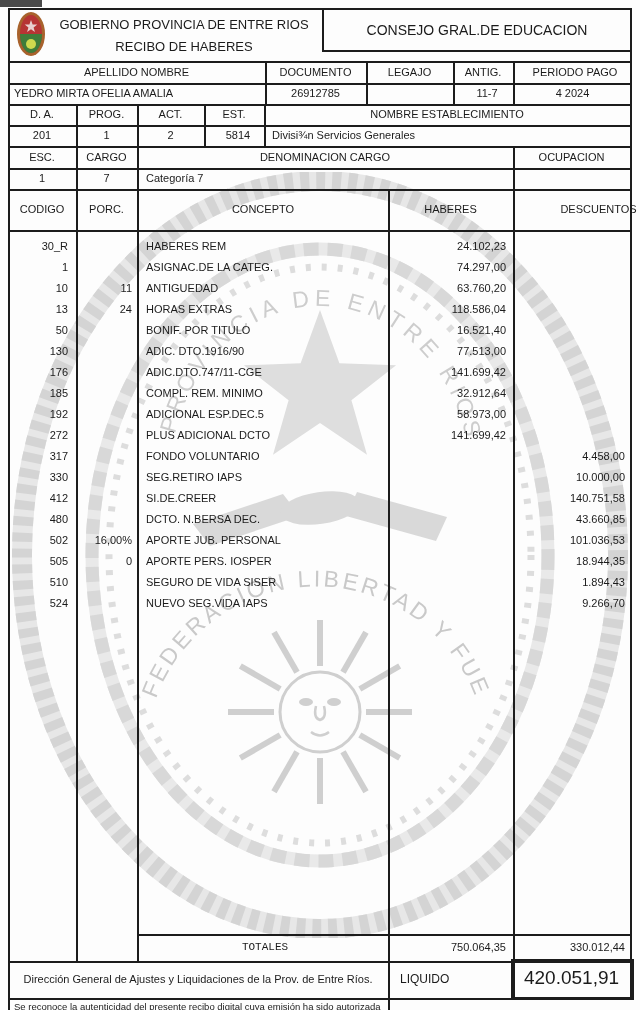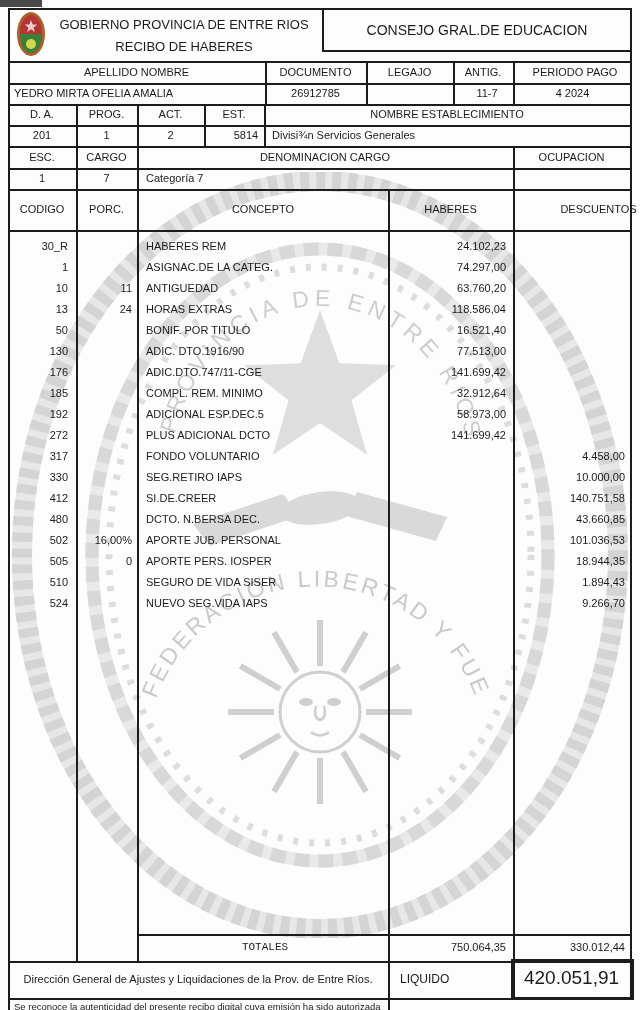--- a/index.html
+++ b/index.html
@@ -132,21 +132,21 @@
 
   <div class="t ctr" style="left:8px;top:104px;width:68px;border-radius:9px;">D. A.</div>
   <div class="t ctr" style="left:76px;top:104px;width:61px;">PROG.</div>
   <div class="t ctr" style="left:137px;top:104px;width:67px;">ACT.</div>
   <div class="t ctr" style="left:204px;top:104px;width:60px;">EST.</div>
   <div class="t ctr" style="left:264px;top:104px;width:366px;">NOMBRE ESTABLECIMIENTO</div>
 
   <div class="t ctr" style="left:8px;top:125px;width:68px;">201</div>
   <div class="t ctr" style="left:76px;top:125px;width:61px;">1</div>
   <div class="t ctr" style="left:137px;top:125px;width:67px;">2</div>
-  <div class="t ctr" style="left:204px;top:125px;width:60px;padding-left:12px;">5814</div>
+  <div class="t ctr" style="left:196px;top:125px;width:60px;padding-left:12px;">5814</div>
   <div class="t" style="left:272px;top:125px;width:350px;">Divisi¾n Servicios Generales</div>
 
   <div class="t ctr" style="left:8px;top:146px;width:68px;height:22px;line-height:22px;">ESC.</div>
   <div class="t ctr" style="left:76px;top:146px;width:61px;height:22px;line-height:22px;">CARGO</div>
   <div class="t ctr" style="left:137px;top:146px;width:376px;height:22px;line-height:22px;">DENOMINACION CARGO</div>
   <div class="t ctr" style="left:513px;top:146px;width:117px;height:22px;line-height:22px;">OCUPACION</div>
 
   <div class="t ctr" style="left:8px;top:168px;width:68px;">1</div>
   <div class="t ctr" style="left:76px;top:168px;width:61px;">7</div>
   <div class="t" style="left:146px;top:168px;width:240px;">Categoría 7</div>

